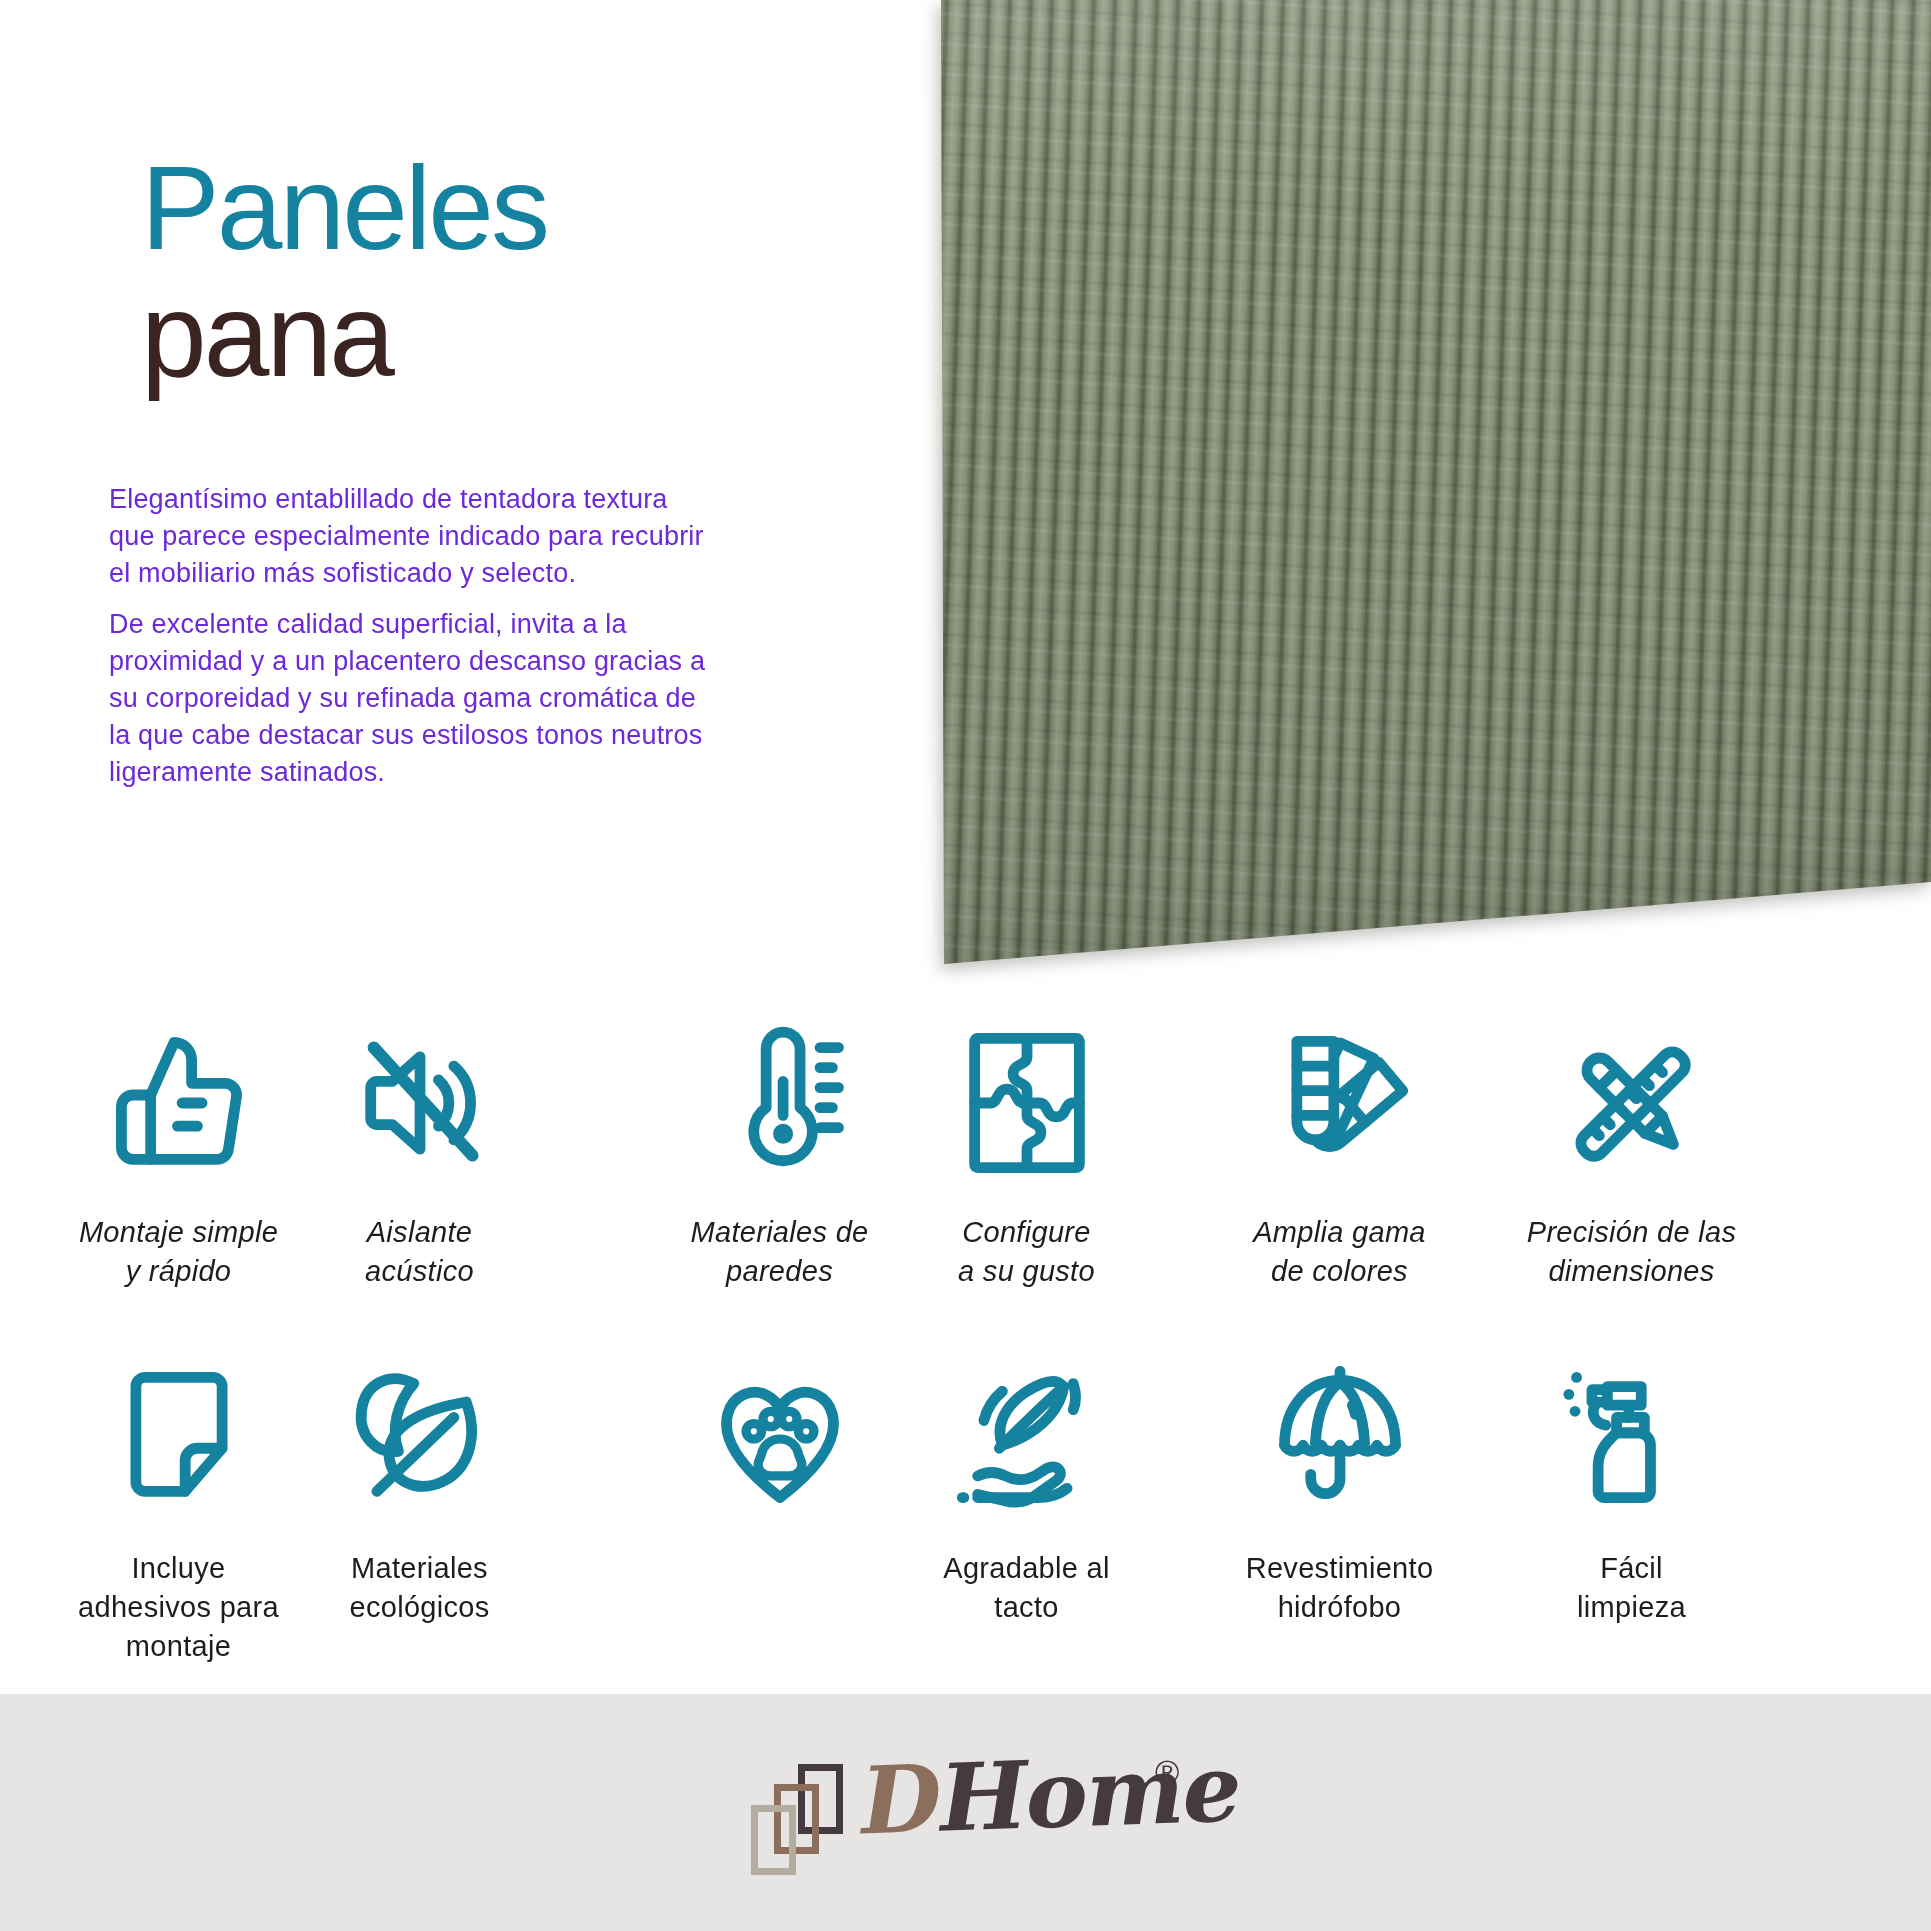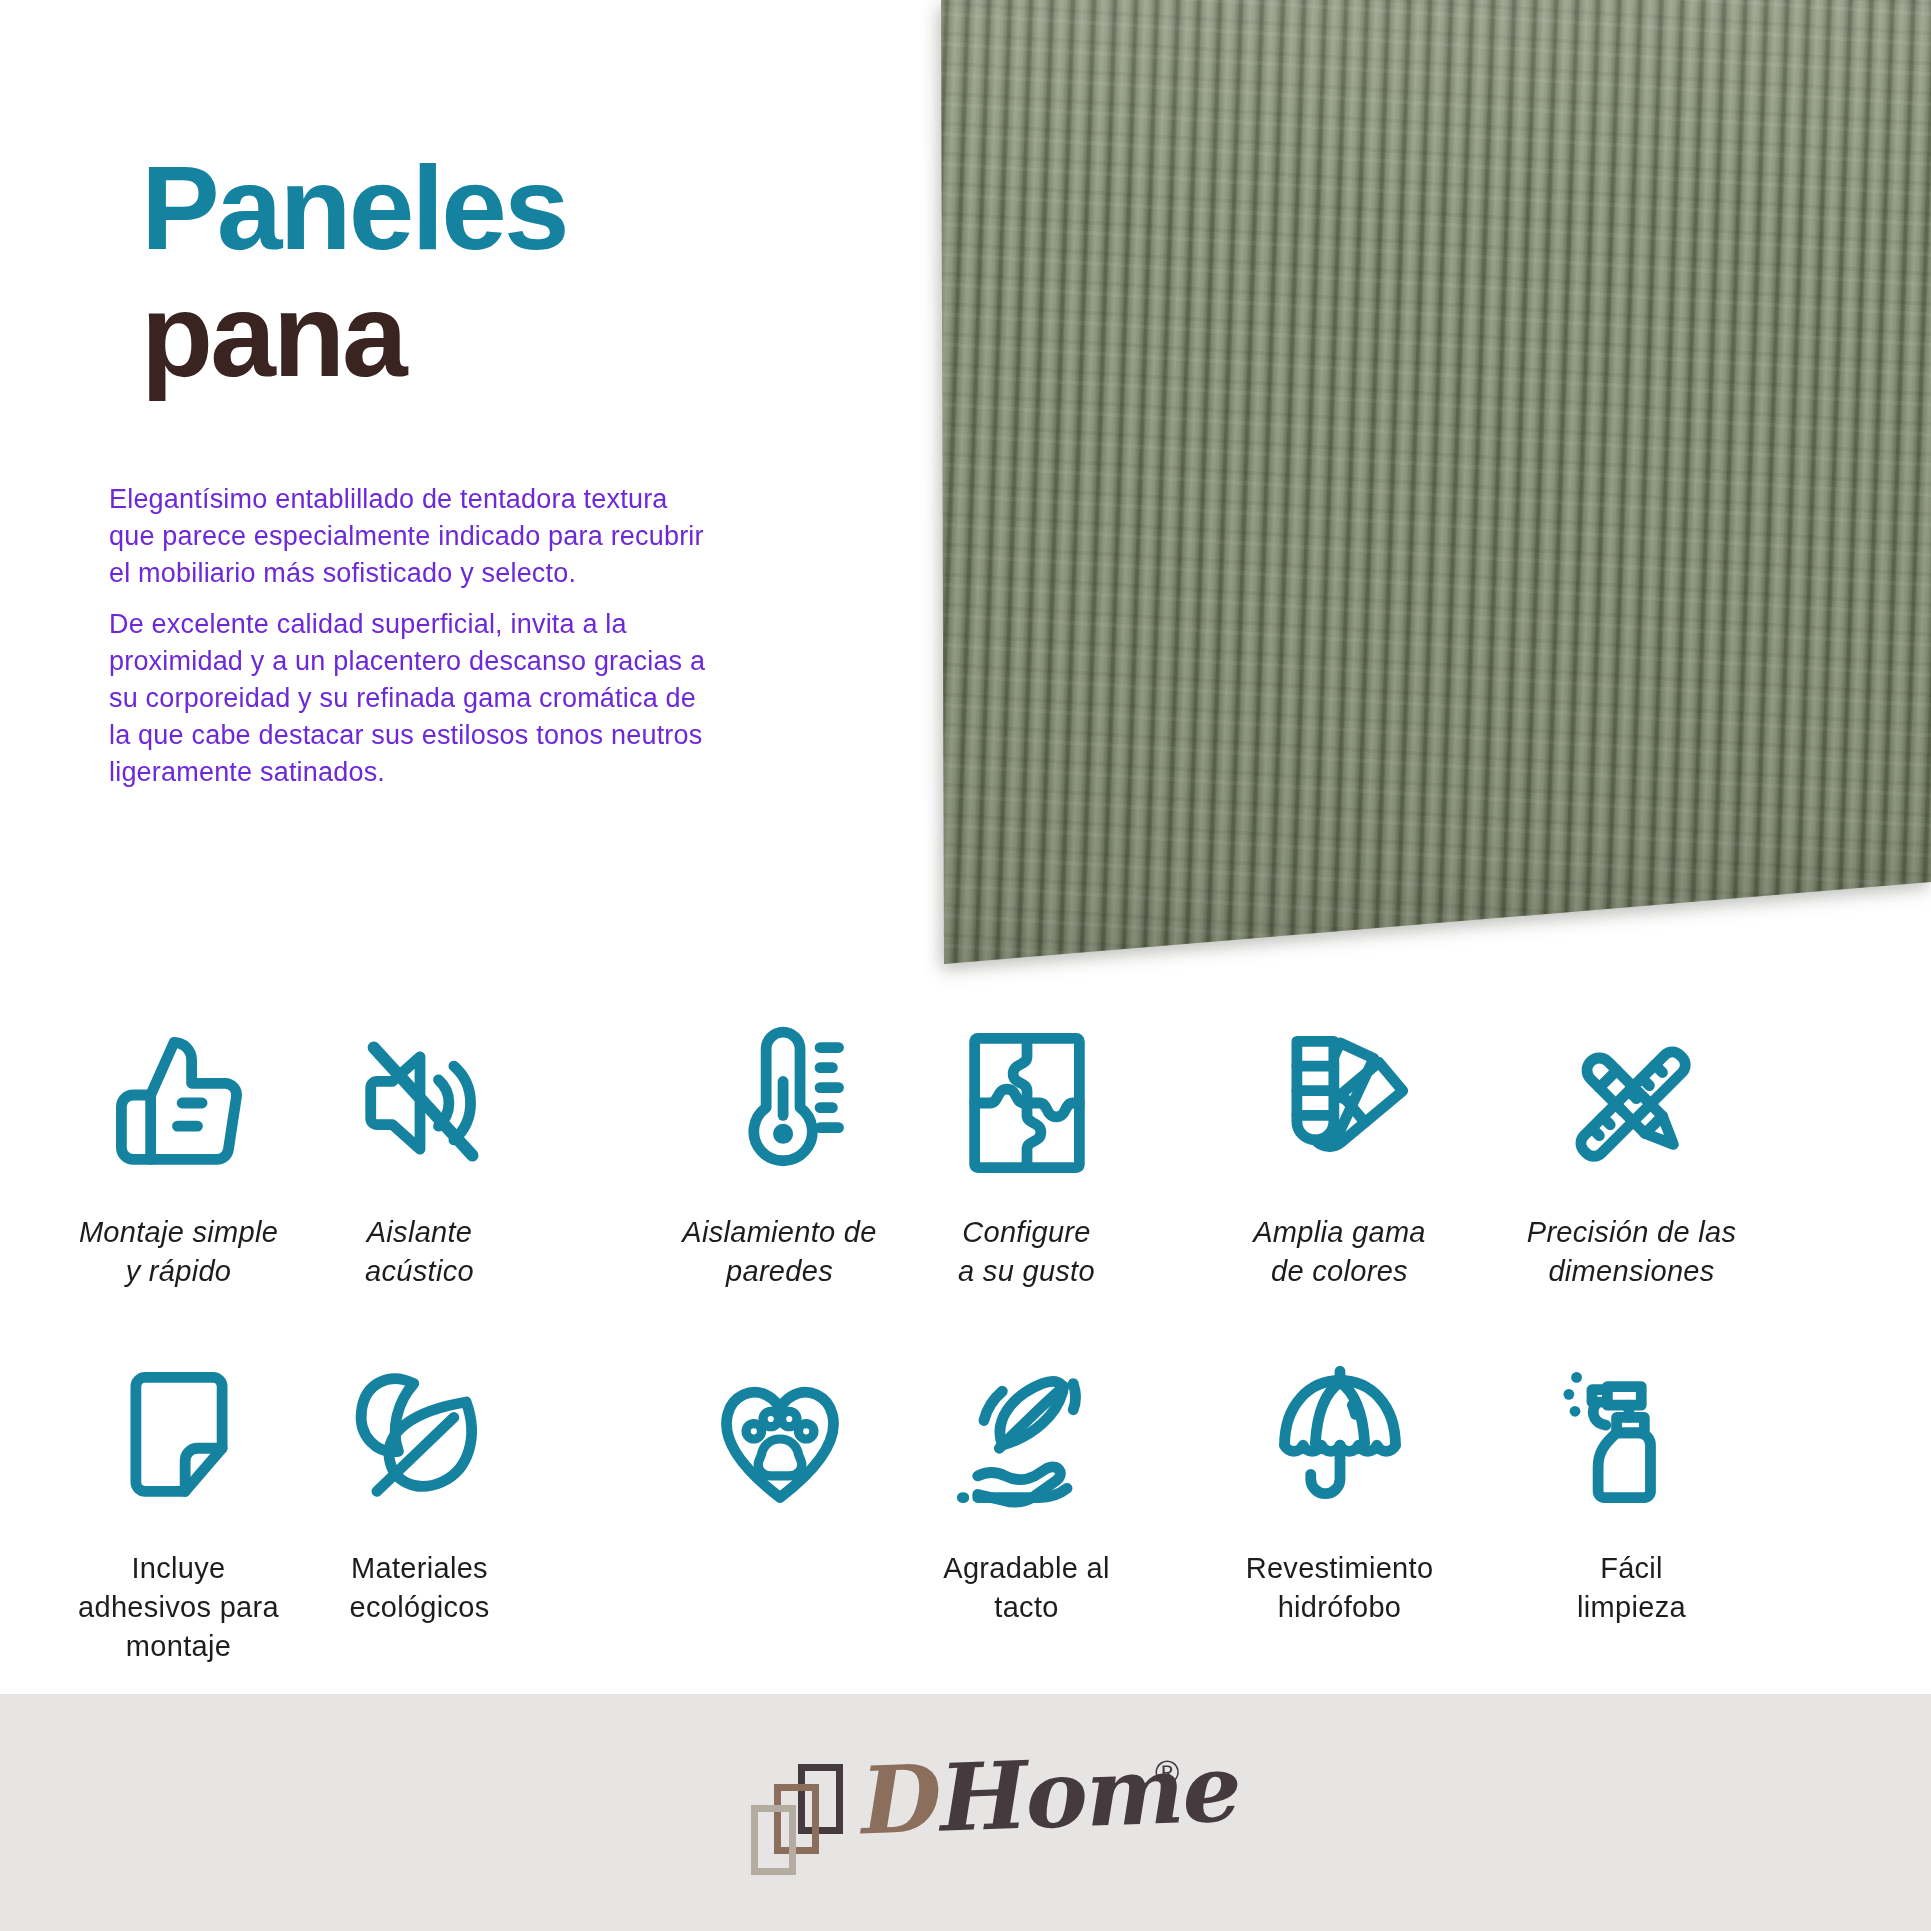--- a/index.html
+++ b/index.html
@@ -26,21 +26,21 @@
         #5e6750 0px, #5e6750 2.4px,
         #7e8770 4.8px,
         #98a188 10.6px,
         #8c9580 15.4px,
         #6e775e 20px,
         #5e6750 21px);
   }
 
   
   .hero-title{position:absolute;left:141px;top:145px;
-    font-size:118px;line-height:127px;font-weight:bold;letter-spacing:-2.9px;}
+    font-size:118px;line-height:127px;font-weight:normal;letter-spacing:-2.9px;}
   .hero-title .t1{color:#15829f;display:block;}
   .hero-title .t2{color:#3a2422;display:block;}
   .hero-copy{position:absolute;left:109px;top:481px;width:608px;
     color:#6d28d9;font-size:27px;line-height:37px;letter-spacing:0.2px;}
   .hero-copy p{margin:0 0 13.5px 0;}
 
   
   .feature{position:absolute;width:241px;display:flex;flex-direction:column;align-items:center;}
   .feature .iconbox{height:162px;display:flex;align-items:center;justify-content:center;}
   .feature svg{width:154px;height:154px;color:#15829f;}
@@ -114,21 +114,21 @@
 
   <div class="feature row1 c3">
     <div class="iconbox">
       <svg class="ic" viewBox="0 0 100 100">
         <path d="M41 15 a11 11 0 0 1 22 0 v38 a19 19 0 1 1 -22 0 Z"></path>
         <path d="M52 36 v22"></path>
         <circle class="fill" cx="52" cy="70" r="6.5"></circle>
         <path d="M76 14 h12 M76 27 h8 M76 40 h12 M76 53 h8 M76 66 h12"></path>
       </svg>
     </div>
-    <div class="lbl">Aislamiento de
+    <div class="lbl">Materiales de
 paredes</div>
   </div>
 
   <div class="feature row1 c4">
     <div class="iconbox">
       <svg class="ic" viewBox="0 0 100 100">
         <rect x="16" y="8" width="68" height="84" rx="2"></rect>
         <path d="M50 8 V20 C50 26 41 24 41 31 C41 38 50 36 50 42 V50"></path>
         <path d="M50 50 V58 C50 64 59 62 59 69 C59 76 50 74 50 80 V92"></path>
         <path d="M16 50 H26 C32 50 30 41 37 41 C44 41 42 50 48 50"></path>

